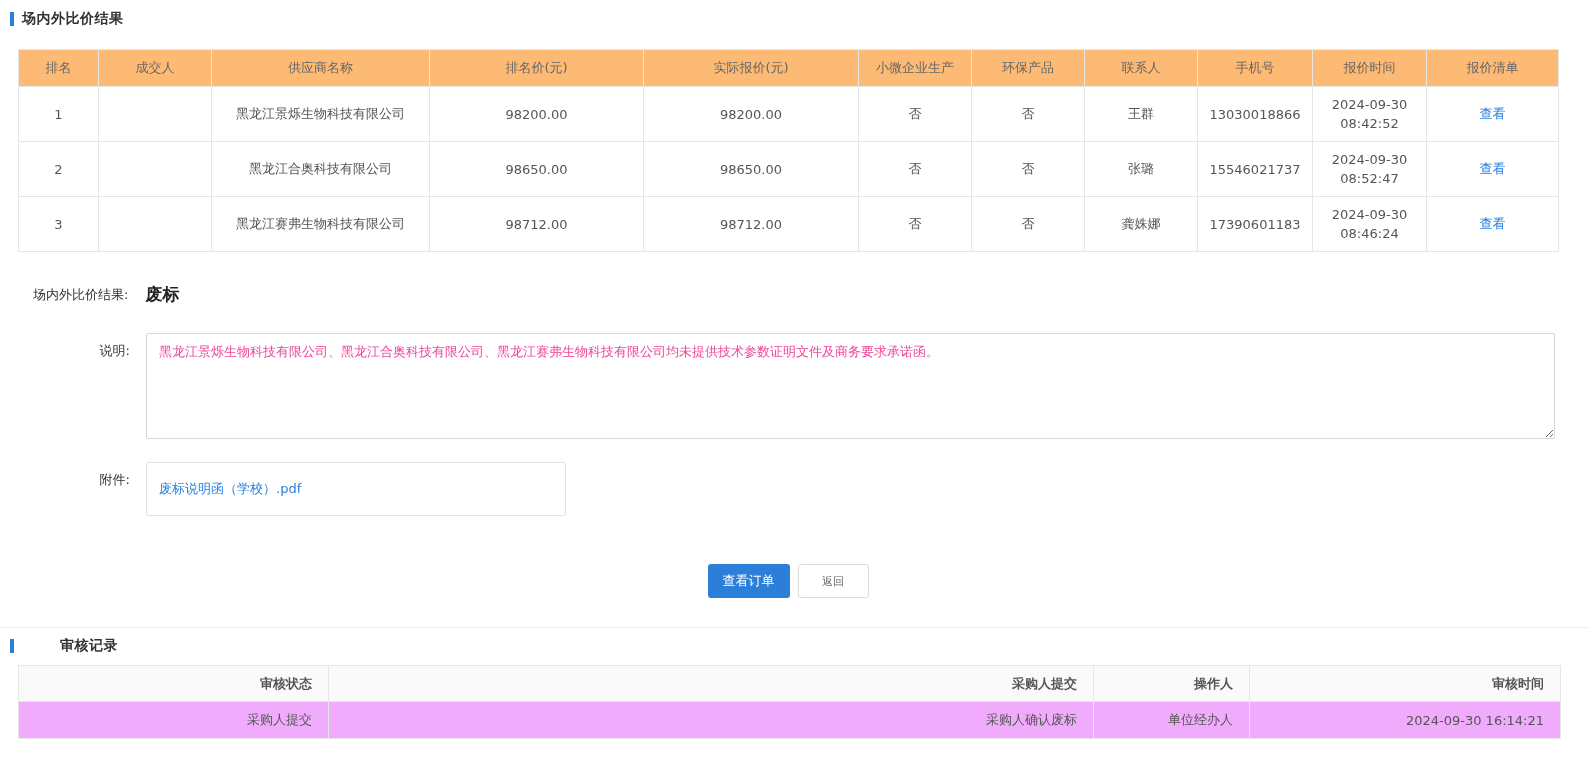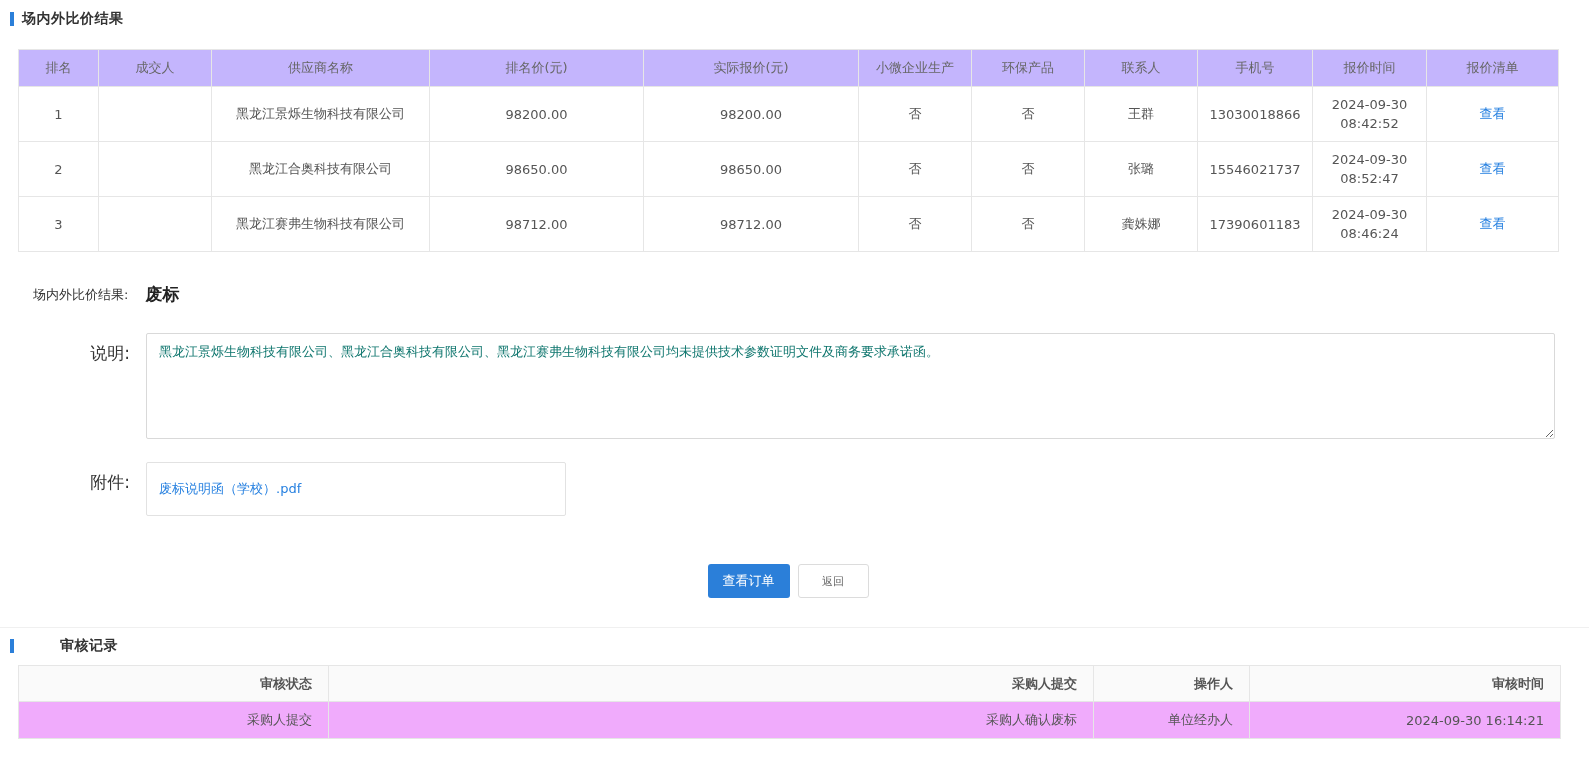--- a/index.html
+++ b/index.html
@@ -17,45 +17,45 @@
   .section-title { display: flex; align-items: center; margin-left: -8px; }
   .section-title .bar { width: 4px; height: 14px; background: #2b7fd9; margin-right: 8px; flex: none; }
   .section-title .txt { font-size: 14px; font-weight: 600; color: #333; letter-spacing: 0.5px; }
 
   
   table.quote-table {
     width: 1540px; border-collapse: collapse; margin-top: 21px; table-layout: fixed;
     background: #fff;
   }
   table.quote-table th {
-    height: 37px; background: #c4b5fd; border: 1px solid #e6e6e6;
+    height: 37px; background: #fdba74; border: 1px solid #e6e6e6;
     font-size: 13px; font-weight: normal; color: #666; text-align: center;
     padding: 0 4px;
   }
   table.quote-table td {
     height: 55px; border: 1px solid #e6e6e6; background: #fff;
     font-size: 13px; color: #555; text-align: center; padding: 0 4px;
   }
   .link { color: #2680e0; font-size: 13px; text-decoration: none; cursor: pointer; }
   .time-cell div { line-height: 19px; }
 
   
   .result-line { margin-top: 31px; display: flex; align-items: center; }
   .result-label { font-size: 13px; color: #333; margin-left: 15px; }
   .result-value { font-size: 17px; font-weight: bold; color: #222; margin-left: 17px; }
 
   
   .form-row { display: flex; }
   .form-row.desc { margin-top: 27px; }
   .form-row.attach { margin-top: 19px; }
-  .form-label { width: 112px; flex: none; text-align: right; font-size: 17px; color: #333; padding-top: 9px; }
+  .form-label { width: 112px; flex: none; text-align: right; font-size: 13px; color: #333; padding-top: 9px; }
   .form-field { margin-left: 16px; }
   textarea.desc-input {
     width: 1409px; height: 106px; border: 1px solid #d9d9d9; border-radius: 2px;
-    padding: 8px 12px; font-size: 13px; color: #0f766e; line-height: 20px;
+    padding: 8px 12px; font-size: 13px; color: #ec4899; line-height: 20px;
     font-family: "DejaVu Sans", "Liberation Sans", sans-serif;
     resize: vertical; outline: none;
   }
   .attach-box {
     width: 420px; height: 54px; border: 1px solid #e2e2e2; border-radius: 2px;
     display: flex; align-items: center; padding: 0 12px; background: #fff;
   }
 
   
   .btn-row { margin-top: 48px; width: 1540px; display: flex; justify-content: center; gap: 8px; }

